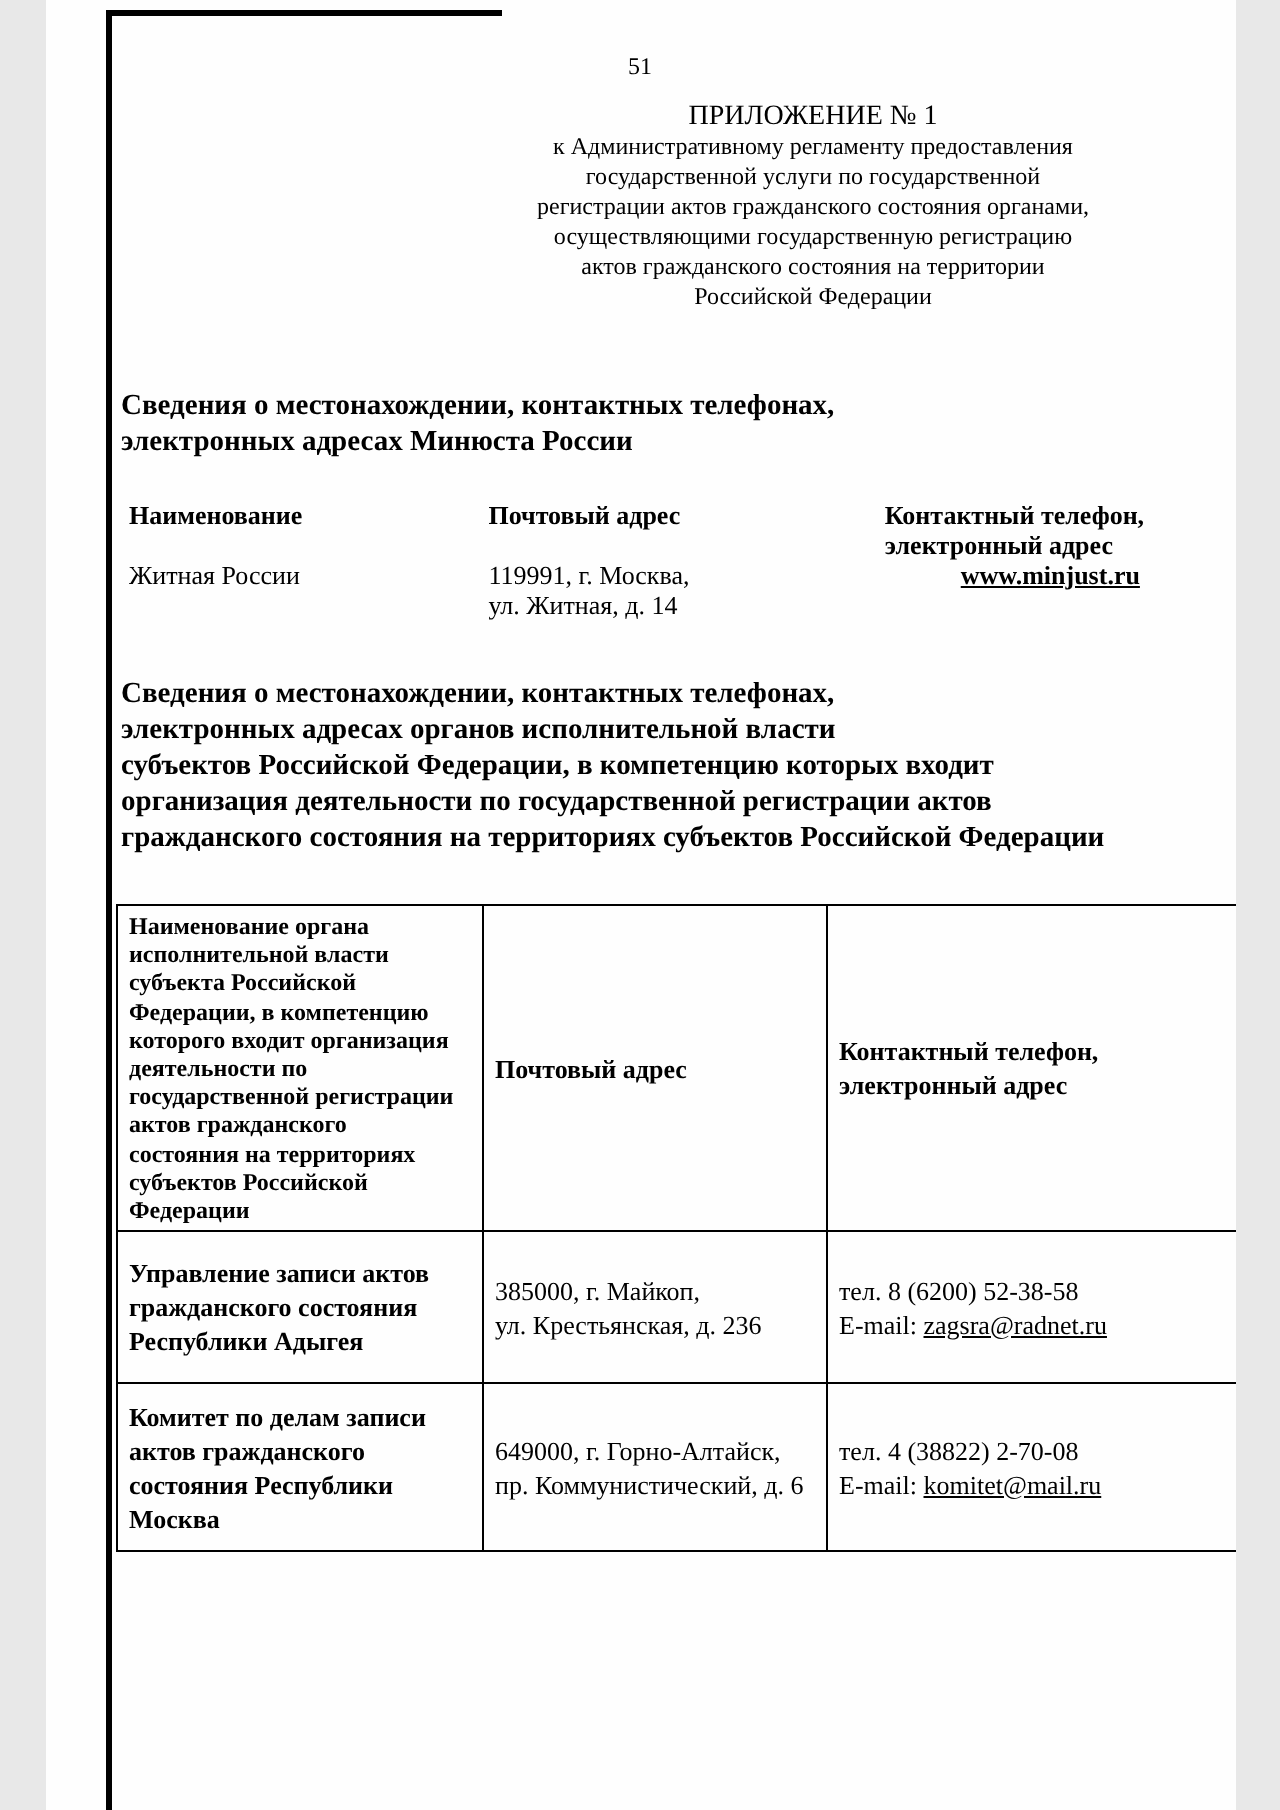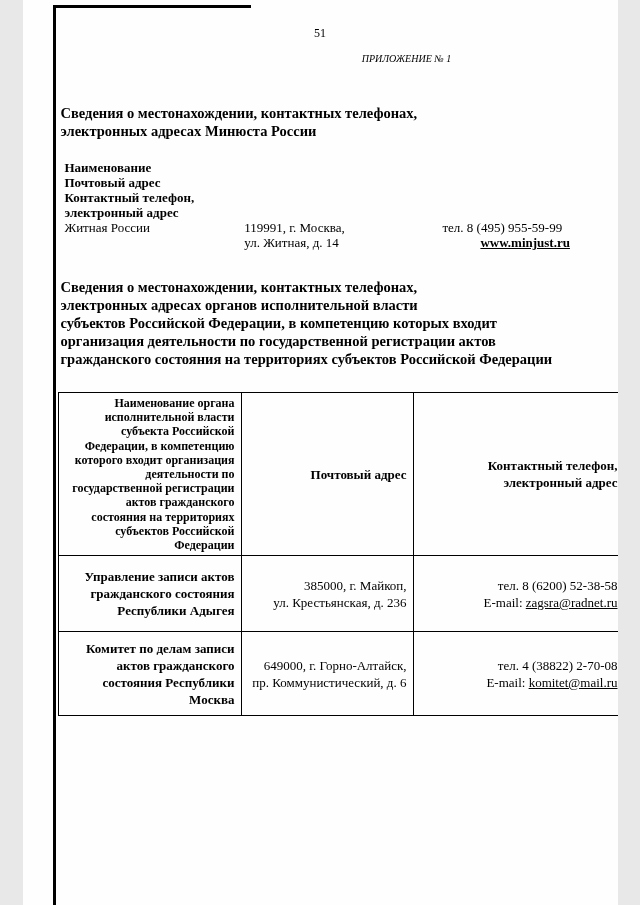--- a/index.html
+++ b/index.html
@@ -30,50 +30,50 @@
     font-size: 12px;
     line-height: 15px;
   }
   .appendix {
     width: 310px;
     margin: 10px 56px 0 auto;
     text-align: center;
     font-size: 12px;
     line-height: 15px;
   }
-  .appendix-title { font-size: 10px; font-style: italic; }
+  .appendix-title { font-size: 14px; }
   .section-title {
     margin: 38px 30px 0 38px;
     text-align: left;
     font-weight: bold;
     font-size: 14.5px;
     line-height: 18px;
   }
   .section-title.second { margin-top: 28px; }
 
   
   .t1 { margin: 20px 0 0 42px; font-size: 13px; line-height: 15px; }
   .t1-row { display: flex; align-items: flex-start; }
   .t1-c1 { width: 195px; }
   .t1-c2 { width: 215px; }
   .t1-c3 { width: 190px; }
-  .t1-head { font-weight: bold; flex-direction: column; }
+  .t1-head { font-weight: bold; }
   .t1-website { padding-left: 38px; font-weight: bold; }
 
   
   table.t2 {
     border-collapse: collapse;
     margin: 24px 0 0 35px;
     width: 566px;
     table-layout: fixed;
     font-size: 13px;
   }
   .t2 th, .t2 td {
     border: 1.5px solid #000;
-    text-align: right;
+    text-align: left;
     vertical-align: middle;
     padding: 3px 6px;
   }
   .t2 th { font-weight: bold; }
   .t2 .th-name { font-size: 12px; line-height: 14.2px; height: 151px; }
   .t2 .th-plain { font-size: 13px; line-height: 17px; }
   .t2 .cell-name { font-weight: bold; line-height: 17px; }
   .t2 .cell-addr, .t2 .cell-contact { line-height: 17px; }
   .t2 tr.r1 td { height: 69px; }
   .t2 tr.r2 td { height: 77px; }
@@ -85,38 +85,43 @@
 
 <div class="page">
 
   <div class="scan-left"></div>
   <div class="scan-top"></div>
 
   <div class="page-number">51</div>
 
   <div class="appendix">
     <div class="appendix-title">ПРИЛОЖЕНИЕ № 1</div>
+    <div class="appendix-subtitle ml">к Административному регламенту предоставления
+государственной услуги по государственной
+регистрации актов гражданского состояния органами,
+осуществляющими государственную регистрацию
+актов гражданского состояния на территории
+Российской Федерации</div>
   </div>
 
   <div class="section-title ml">Сведения о местонахождении, контактных телефонах,
 электронных адресах Минюста России</div>
 
   <div class="t1">
     <div class="t1-row t1-head">
       <div class="t1-c1">Наименование</div>
       <div class="t1-c2">Почтовый адрес</div>
       <div class="t1-c3 ml">Контактный телефон,
 электронный адрес</div>
     </div>
     <div class="t1-row">
       <div class="t1-c1">Житная России</div>
       <div class="t1-c2 ml">119991, г. Москва,
 ул. Житная, д. 14</div>
       <div class="t1-c3">
-        <div>тел. 8 (495) 955-59-99</div>
         <div class="t1-website"><a class="link">www.minjust.ru</a></div>
       </div>
     </div>
   </div>
 
   <div class="section-title second ml">Сведения о местонахождении, контактных телефонах,
 электронных адресах органов исполнительной власти
 субъектов Российской Федерации, в компетенцию которых входит
 организация деятельности по государственной регистрации актов
 гражданского состояния на территориях субъектов Российской Федерации</div>

